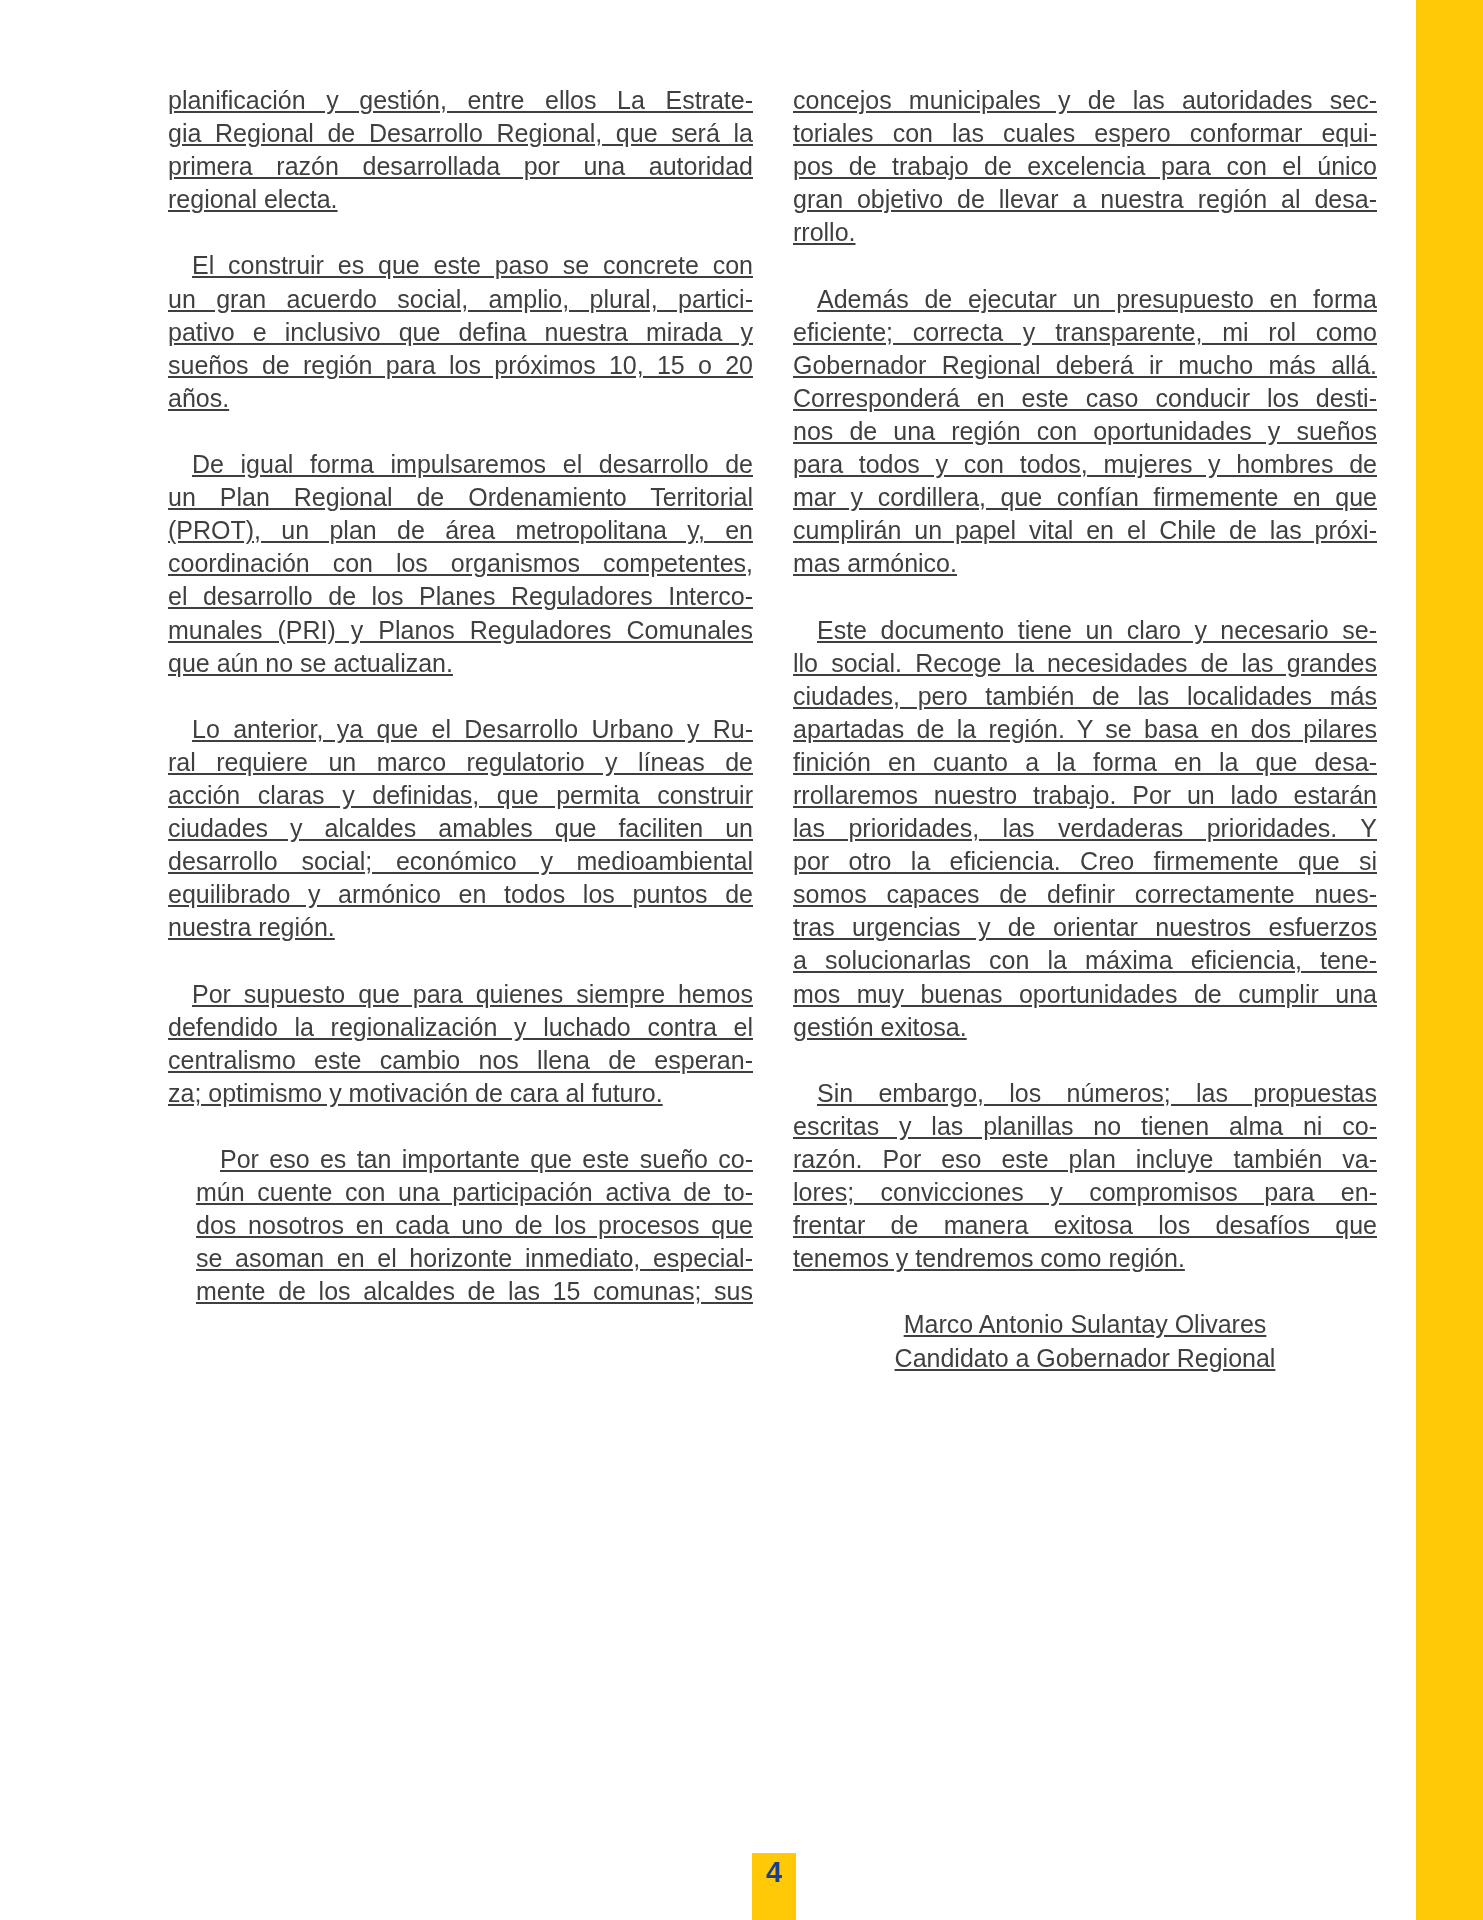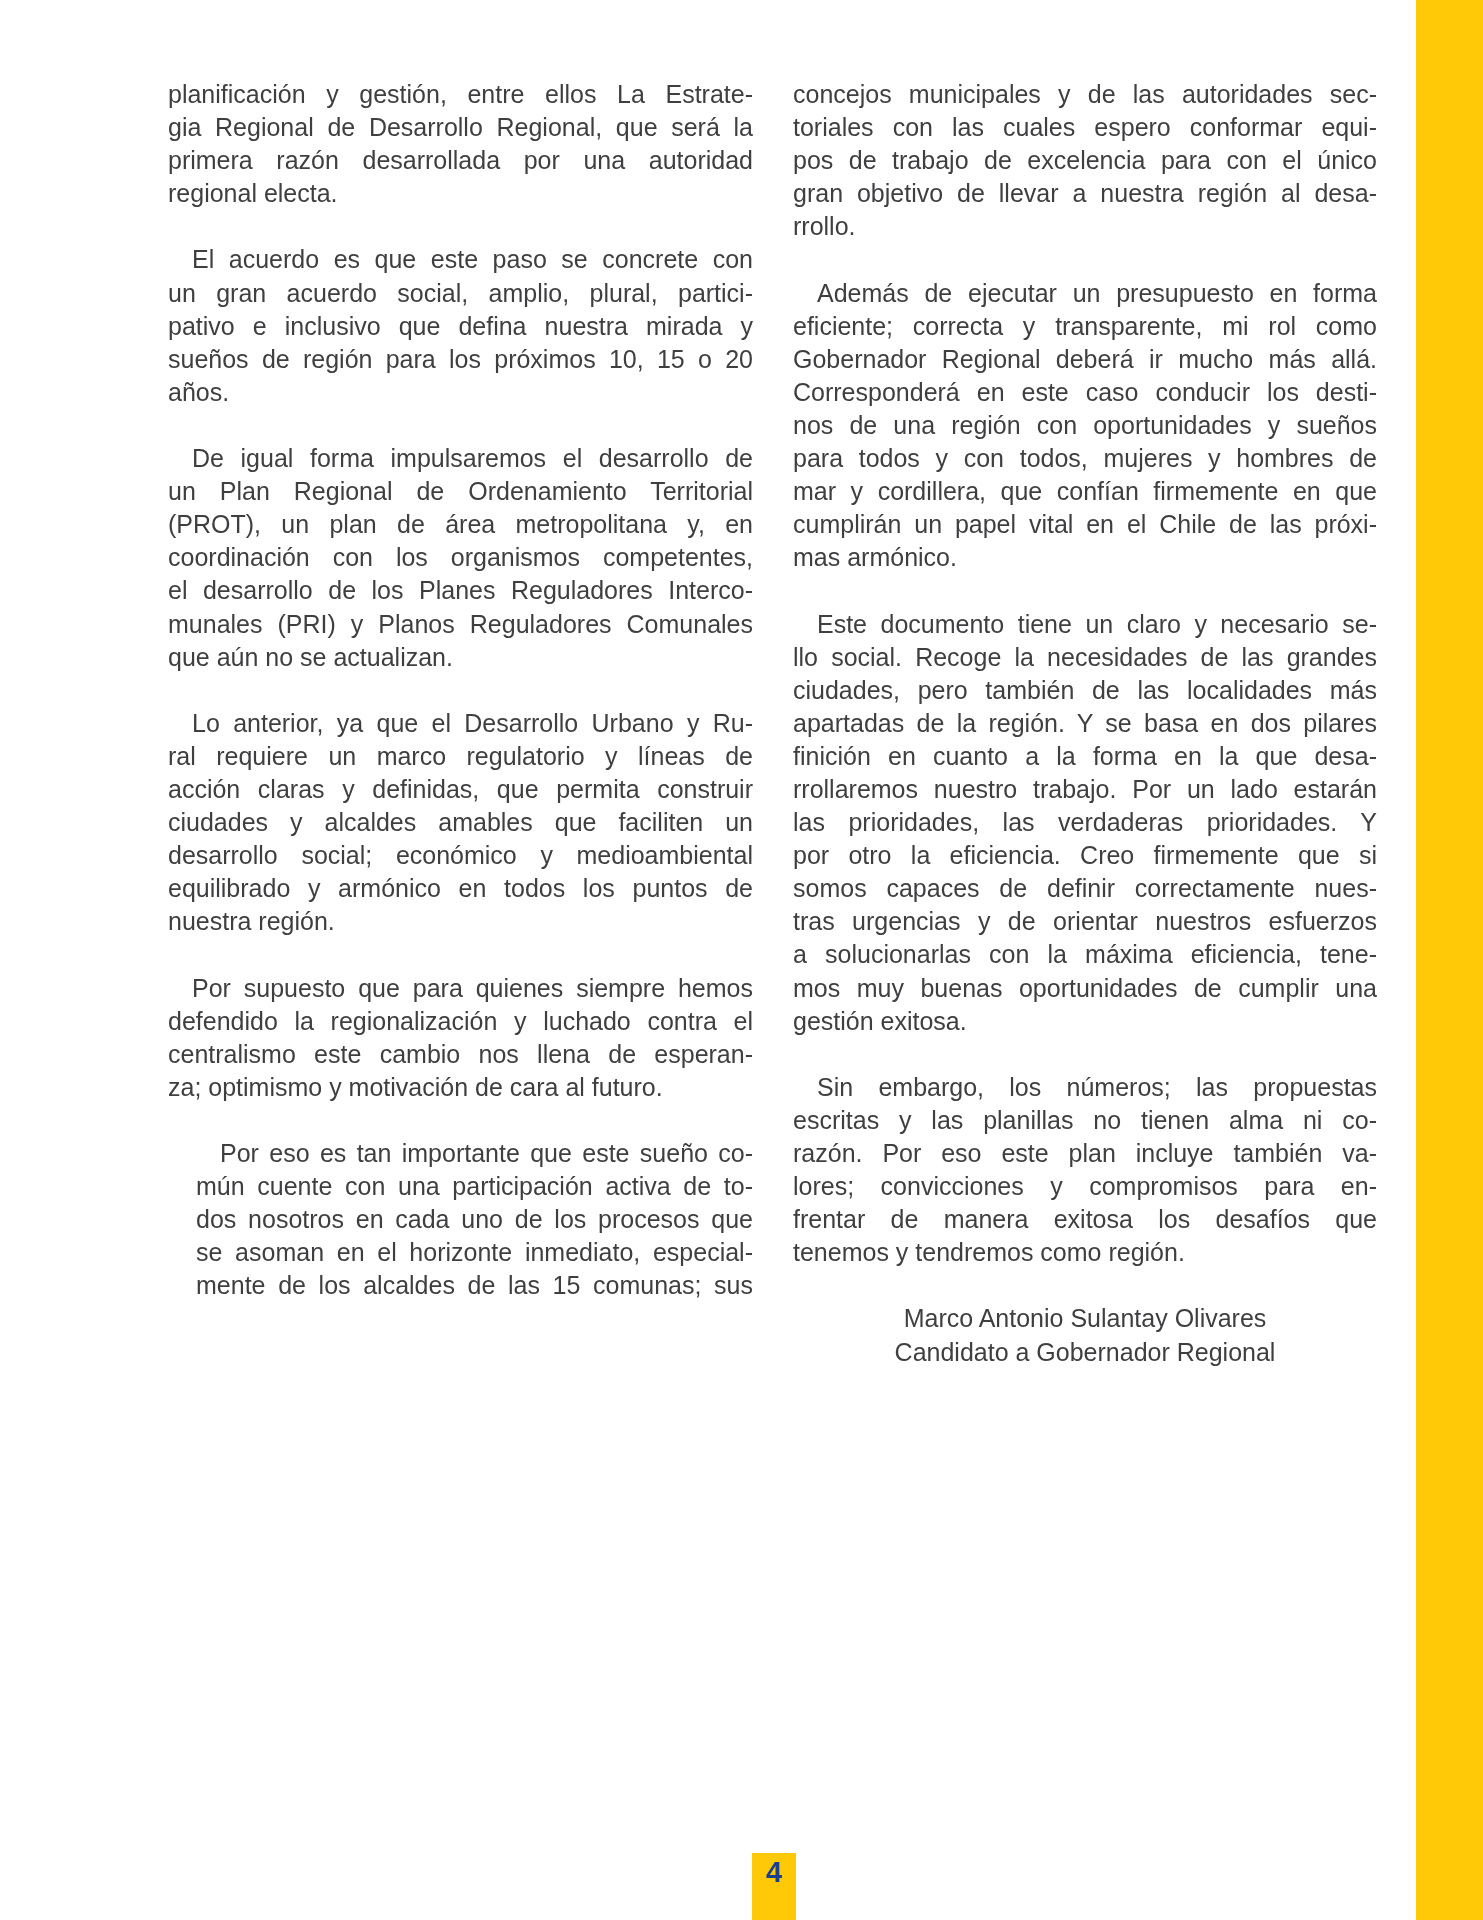--- a/index.html
+++ b/index.html
@@ -20,24 +20,25 @@
     background:#ffffff;
   }
   .accent-stripe{
     position:absolute;
     top:0;right:0;bottom:0;
     width:67px;
     background:var(--accent);
   }
   .column{
     position:absolute;
-    top:78px;
+    top:84px;
     color:var(--ink);
     font-size:25px;
     line-height:33.1px;
+    text-decoration:underline;
   }
   .column.left{left:168px;width:585px;}
   .column.right{left:793px;width:584px;}
   .para{margin-bottom:33.1px;}
   .para:last-child{margin-bottom:0;margin-left:28px;}
   .line{
     text-align:justify;
     text-align-last:justify;
     text-justify:inter-word;
     white-space:normal;
@@ -77,21 +78,21 @@
 <div class="page">
 
   <div class="column left" id="col-left">
       <div class="para">
         <div class="line">planificación y gestión, entre ellos La Estrate-</div>
         <div class="line">gia Regional de Desarrollo Regional, que será la</div>
         <div class="line">primera razón desarrollada por una autoridad</div>
         <div class="line last">regional electa.</div>
       </div>
       <div class="para">
-        <div class="line indent">El acuerdo es que este paso se concrete con</div>
+        <div class="line indent">El construir es que este paso se concrete con</div>
         <div class="line">un gran acuerdo social, amplio, plural, partici-</div>
         <div class="line">pativo e inclusivo que defina nuestra mirada y</div>
         <div class="line">sueños de región para los próximos 10, 15 o 20</div>
         <div class="line last">años.</div>
       </div>
       <div class="para">
         <div class="line indent">De igual forma impulsaremos el desarrollo de</div>
         <div class="line">un Plan Regional de Ordenamiento Territorial</div>
         <div class="line">(PROT), un plan de área metropolitana y, en</div>
         <div class="line">coordinación con los organismos competentes,</div>

